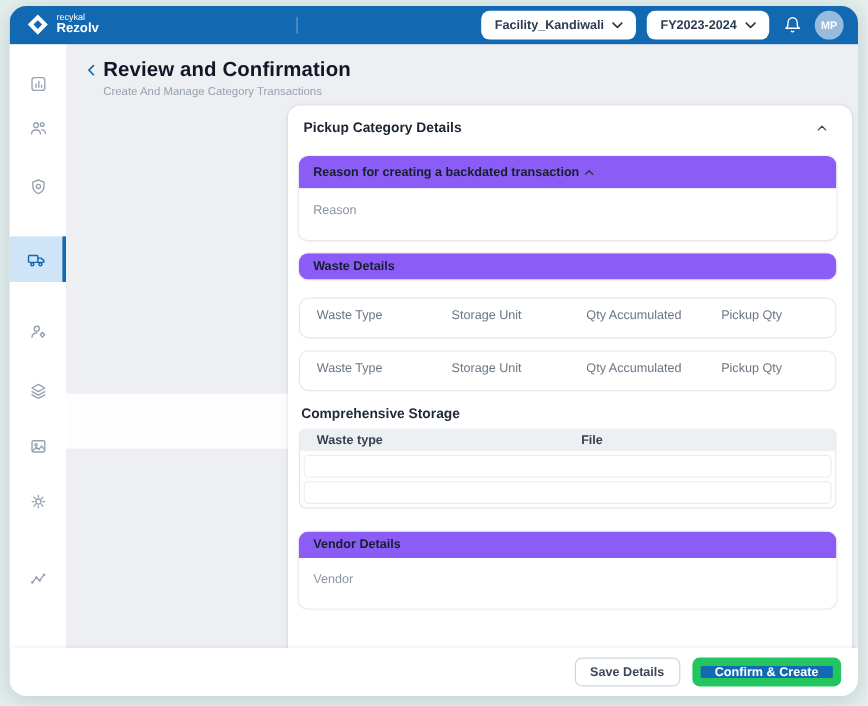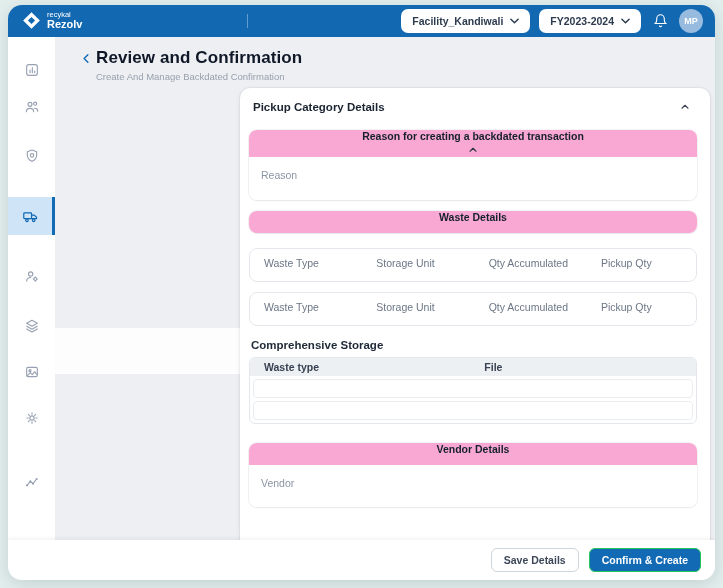--- a/index.html
+++ b/index.html
@@ -30,41 +30,41 @@
 
   
   .body-row { flex:1 1 auto; display:flex; min-height:0; }
   .sidebar { width:47px; background:#fff; position:relative; flex:0 0 auto; }
   .nav-item { position:absolute; left:0; width:47px; height:38px;
     display:flex; align-items:center; justify-content:center; cursor:pointer; }
   .nav-item svg { display:block; }
   .nav-item.active { background:#cfe4f6; border-right:3px solid #1269b4; }
 
   .content { flex:1 1 auto; position:relative; background:#edeff3; min-width:0; }
-  .page-head { position:absolute; left:24px; top:11px; display:flex; align-items:flex-start; gap:3px; }
+  .page-head { position:absolute; left:14px; top:11px; display:flex; align-items:flex-start; gap:3px; }
   .back-chip { width:14px; height:16px; display:flex; align-items:center; justify-content:center;
     cursor:pointer; margin-top:2px; }
   .page-title { font-size:17px; font-weight:700; color:#101828; letter-spacing:.1px; }
   .page-subtitle { font-size:9.5px; color:#98a1ad; margin-top:3px; }
   .white-patch { position:absolute; left:0; top:291px; width:196px; height:46px;
     background:#fdfdfe; border-radius:0 8px 8px 0; }
 
   
   .card { position:absolute; left:185px; top:51px; right:5px; bottom:0;
     background:#fff; border-radius:10px 10px 0 0; overflow:hidden;
     box-shadow:0 0 0 1px rgba(16,24,40,.04), 0 1px 5px rgba(16,24,40,.07);
     padding:0 13px 0 9px; }
   .card-header { height:38px; display:flex; align-items:center; justify-content:space-between;
     padding:0 4px; }
   .card-header-title { font-size:11.5px; font-weight:600; color:#1b2431; }
   .chev-btn { width:16px; height:16px; display:flex; align-items:center; justify-content:center; cursor:pointer; }
 
   .section { border-radius:8px; overflow:hidden; box-shadow:0 0 0 1px rgba(16,24,40,.05), 0 1px 2px rgba(16,24,40,.05); }
-  .section-bar { background:#f9a8d4; display:flex; align-items:center; 
-    padding:0 12px;flex-direction:column; }
+  .section-bar { background:#8b5cf6; display:flex; align-items:center; 
+    padding:0 12px; }
   .section-bar .bar-title { font-size:10.5px; font-weight:600; color:#15202e; }
   .section-body { background:#fff; padding:8px 12px; }
   .field-label { font-size:10.5px; color:#8b95a5; }
 
   .sec-reason { margin-top:4px; }
   .sec-reason .section-bar { height:27px; }
   .sec-reason .section-body { height:43px; }
 
   .sec-waste { margin-top:11px; }
   .sec-waste .section-bar { height:22px; }
@@ -89,21 +89,21 @@
   .sec-vendor .section-body { height:42px; }
 
   
   .footer { height:40px; background:#fff; flex:0 0 auto; display:flex; align-items:center;
     justify-content:flex-end; gap:10px; padding-right:14px;
     box-shadow:0 -1px 4px rgba(16,24,40,.07); position:relative; z-index:5; }
   .btn { height:24px; border-radius:6px; font-size:10.5px; font-weight:600;
     display:flex; align-items:center; padding:0 12px; cursor:pointer;
     font-family:"Liberation Sans", sans-serif; }
   .btn-secondary { background:#fff; border:1px solid #cfd6dd; color:#3c4758; }
-  .btn-primary { background:#1269b4; border:1px solid #22c55e; color:#fff; }
+  .btn-primary { background:#1269b4; border:7px solid #22c55e; color:#fff; }
 </style>
 </head>
 <body>
 
 <div class="window">
 
   <div class="topbar">
     <div class="logo">
       <span>
         <svg width="19" height="19" viewBox="0 0 20 20">
@@ -235,21 +235,21 @@
 
     <div class="content">
       <div class="page-head">
         <span class="back-chip">
           <svg width="11" height="11" viewBox="0 0 16 16">
               <polyline points="10,2.5 4.5,8 10,13.5" fill="none" stroke="#1269b4" stroke-width="2" stroke-linecap="round" stroke-linejoin="round"></polyline>
             </svg>
         </span>
         <div>
           <div class="page-title">Review and Confirmation</div>
-          <div class="page-subtitle">Create And Manage Backdated Confirmation</div>
+          <div class="page-subtitle">Create And Manage Category Transactions</div>
         </div>
       </div>
 
       <div class="white-patch"></div>
 
       <div class="card">
         <div class="card-header">
           <span class="card-header-title">Pickup Category Details</span>
           <span class="chev-btn">
             <svg width="12" height="12" viewBox="0 0 24 24">

